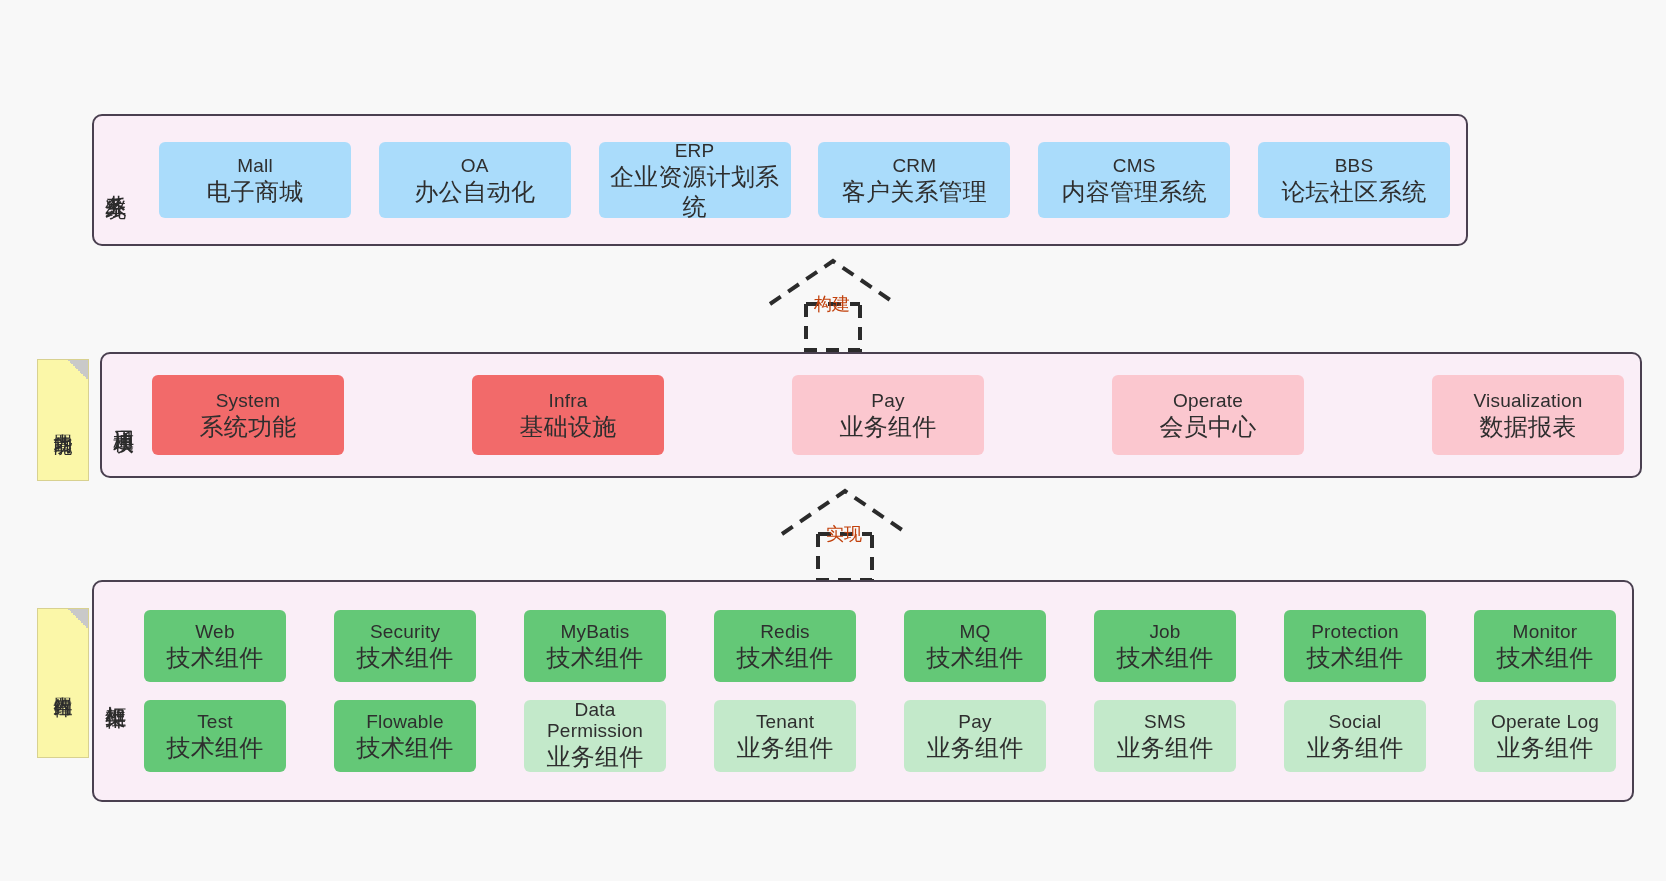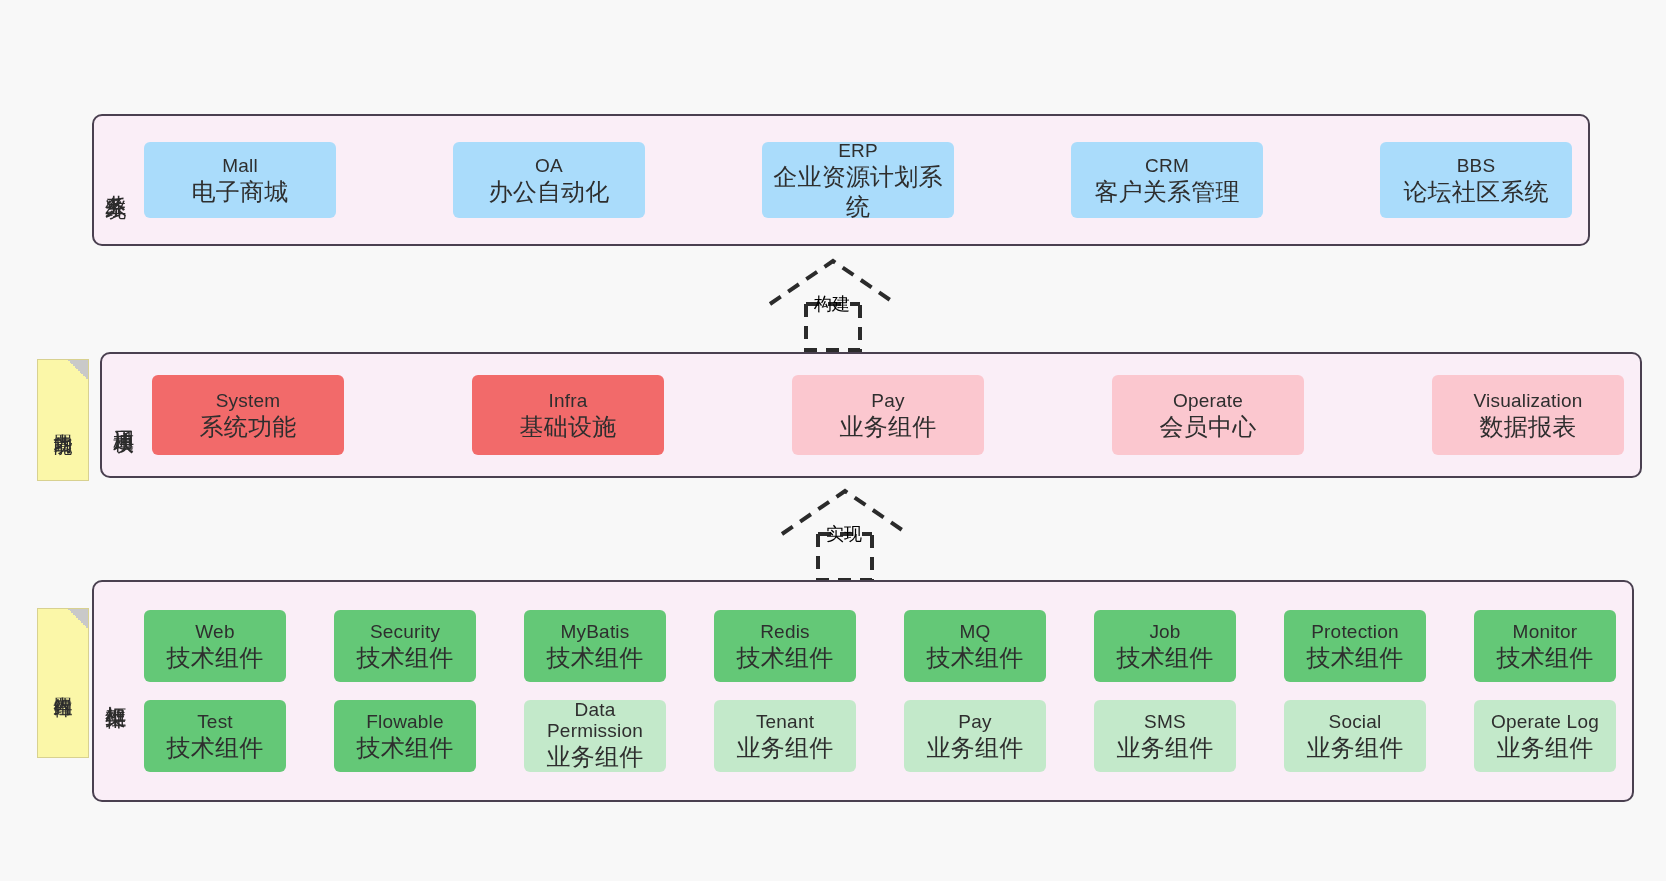--- a/index.html
+++ b/index.html
@@ -141,50 +141,54 @@
   }
 
   
   .gen-arrow {
     position: absolute;
     pointer-events: none;
   }
   .gen-label {
     position: absolute;
     font-size: 18px;
-    color: #000000;
+    color: #c2410c;
     background: transparent;
     white-space: nowrap;
     user-select: none;
   }
 </style>
 </head>
 <body>
 
 <div id="canvas">
 
-  <div class="layer" id="layer-business" style="left:92px; top:114px; width:1498px; height:132px;">
+  <div class="layer" id="layer-business" style="left:92px; top:114px; width:1376px; height:132px;gap:15px;">
     <div class="layer-caption">业务系统</div>
     <div class="layer-body">
       <div class="card-row">
         <div class="card biz-card">
           <span class="card-title">Mall</span>
           <span class="card-sub">电子商城</span>
         </div>
         <div class="card biz-card">
           <span class="card-title">OA</span>
           <span class="card-sub">办公自动化</span>
         </div>
         <div class="card biz-card">
           <span class="card-title">ERP</span>
           <span class="card-sub">企业资源计划系统</span>
         </div>
         <div class="card biz-card">
           <span class="card-title">CRM</span>
           <span class="card-sub">客户关系管理</span>
+        </div>
+        <div class="card biz-card">
+          <span class="card-title">CMS</span>
+          <span class="card-sub">内容管理系统</span>
         </div>
         <div class="card biz-card">
           <span class="card-title">BBS</span>
           <span class="card-sub">论坛社区系统</span>
         </div>
       </div>
     </div>
   </div>
 
   <svg class="gen-arrow" style="left:760px; top:258px; width:200px; height:96px;" viewBox="0 0 200 96">

